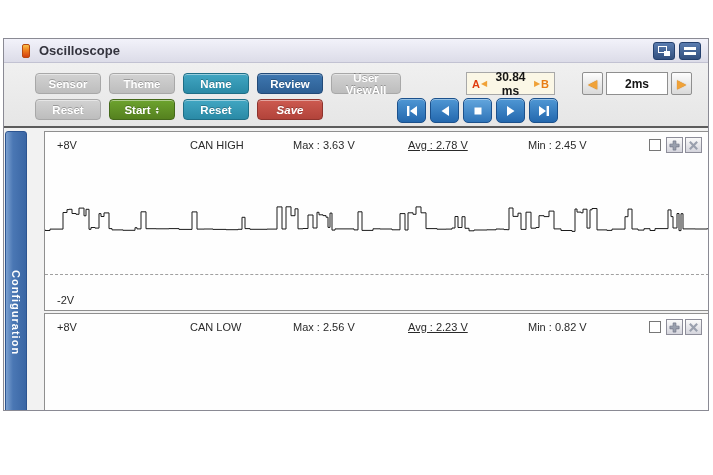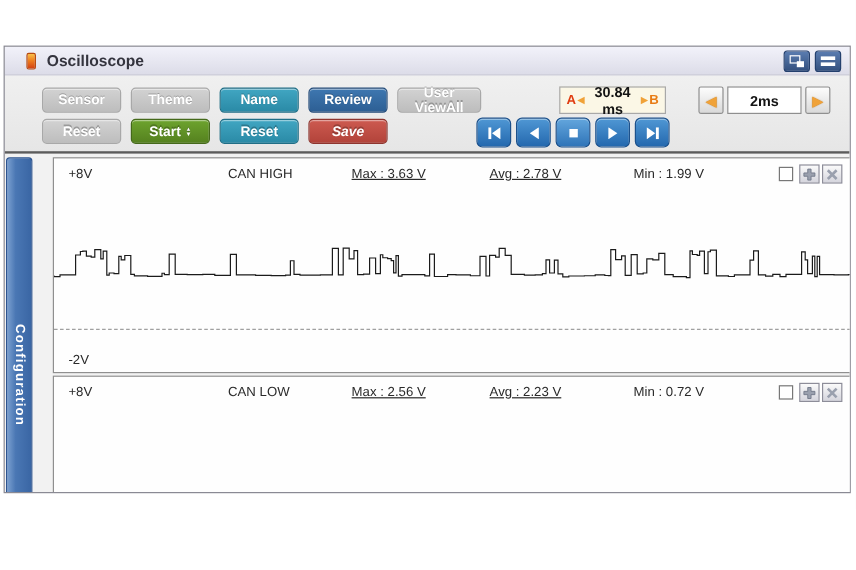--- a/index.html
+++ b/index.html
@@ -64,21 +64,21 @@
   .main { position:relative; height:381px; background:#f2f2f2; border-top:2px solid #5c5c5c; }
   .config-tab { position:absolute; left:1px; top:3px; width:22px; height:364px; border-radius:3px;
     border:1px solid #2c5490; background:linear-gradient(90deg,#7ba0d0 0%, #4a77b4 35%, #3a66a4 100%);
     display:flex; align-items:center; justify-content:center; cursor:pointer; }
   .config-tab span { writing-mode:vertical-rl; font-size:11px; font-weight:bold; color:#fff; letter-spacing:1px; }
 
   .panel { position:absolute; left:40px; width:676px; background:#fefefe; border:1px solid #8f8f8f; }
   .panel-high { top:3px; height:180px; }
   .panel-low  { top:185px; height:181px; }
   .ph-label { position:absolute; top:7px; font-size:11px; color:#2a2a2a; white-space:nowrap; }
-  .lab-vtop { left:12px; } .lab-ch { left:145px; } .lab-max { left:248px;text-decoration:underline; } .lab-avg { left:363px;text-decoration:underline; } .lab-min { left:483px; }
+  .lab-vtop { left:12px; } .lab-ch { left:145px; } .lab-max { left:248px; } .lab-avg { left:363px;text-decoration:underline; } .lab-min { left:483px; }
   .lab-vbot { position:absolute; left:12px; bottom:4px; font-size:11px; color:#2a2a2a; }
   .panel-ctrls { position:absolute; right:17px; top:5px; display:flex; align-items:center; gap:2px; }
   .chk { width:12px; height:12px; border:1px solid #777; background:#fff; margin-right:3px; cursor:pointer; }
   .sq-btn { width:17px; height:16px; border:1px solid #8d8d99; background:linear-gradient(#fafafa,#d5d5dd);
     display:flex; align-items:center; justify-content:center; cursor:pointer; }
   .wave { position:absolute; left:0; top:0; width:100%; height:100%; }
   .zero-line { position:absolute; left:0; right:0; top:80%; border-top:1px dashed #a0a0a0; }
   .cursorB-line { position:absolute; top:0; bottom:0; right:6px; border-left:1px dashed #6e6e6e; }
   .cursorB-label { position:absolute; right:9px; bottom:2px; font-size:10px; color:#2a2a2a; }
 </style>
@@ -181,21 +181,21 @@
     <div class="panel panel-high">
       <svg id="wf0" class="wave" preserveAspectRatio="none" viewBox="0 0 674 178">
           <path d="M0 97.5 L0 98.5 L5 98.5 L5 97.1 L18 97.1 L18 80.5 L22 80.5 L22 77.6 L24 77.6 L24 77.3 L27 77.3 L27 81.5 L31 81.5 L31 82.3 L34 82.3 L34 76.1 L39 76.1 L39 83.8 L41 83.8 L41 77.3 L44 77.3 L44 97.3 L46 97.3 L46 95.5 L50 95.5 L50 96.1 L54 96.1 L54 81.6 L56 81.6 L56 84.5 L59 84.5 L59 80.9 L64 80.9 L64 96.6 L67 96.6 L67 97.9 L78 97.9 L78 98.3 L86 98.3 L86 98.3 L88 98.3 L88 98.3 L90 98.3 L90 95.7 L92 95.7 L92 96.9 L96 96.9 L96 79.8 L101 79.8 L101 96.7 L111 96.7 L111 96.8 L124 96.8 L124 96.6 L134 96.6 L134 97.4 L147 97.4 L147 79.9 L152 79.9 L152 97.1 L159 97.1 L159 97.0 L168 97.0 L168 97.4 L181 97.4 L181 97.7 L193 97.7 L193 97.3 L197 97.3 L197 85.3 L200 85.3 L200 96.6 L205 96.6 L205 97.3 L217 97.3 L217 97.3 L222 97.3 L222 97.1 L232 97.1 L232 74.9 L237 74.9 L237 97.0 L241 97.0 L241 74.8 L246 74.8 L246 83.7 L250 83.7 L250 76.8 L253 76.8 L253 96.8 L258 96.8 L258 96.5 L263 96.5 L263 83.0 L268 83.0 L268 96.0 L272 96.0 L272 80.3 L274 80.3 L274 82.8 L278 82.8 L278 83.6 L281 83.6 L281 85.2 L283 85.2 L283 95.4 L285 95.4 L285 81.1 L287 81.1 L287 98.1 L290 98.1 L290 96.9 L298 96.9 L298 96.9 L309 96.9 L309 97.9 L313 97.9 L313 79.8 L317 79.8 L317 98.4 L328 98.4 L328 96.8 L335 96.8 L335 97.0 L347 97.0 L347 97.8 L355 97.8 L355 81.6 L360 81.6 L360 98.0 L363 98.0 L363 80.8 L368 80.8 L368 82.3 L371 82.3 L371 74.9 L376 74.9 L376 80.8 L381 80.8 L381 96.6 L392 96.6 L392 97.2 L401 97.2 L401 97.1 L407 97.1 L407 96.0 L410 96.0 L410 84.5 L413 84.5 L413 95.5 L417 95.5 L417 84.7 L420 84.7 L420 96.3 L424 96.3 L424 98.8 L429 98.8 L429 98.0 L442 98.0 L442 97.8 L451 97.8 L451 97.0 L455 97.0 L455 97.1 L459 97.1 L459 97.6 L462 97.6 L462 97.7 L464 97.7 L464 76.0 L468 76.0 L468 84.4 L473 84.4 L473 81.2 L476 81.2 L476 97.4 L481 97.4 L481 80.2 L486 80.2 L486 96.2 L491 96.2 L491 95.5 L494 95.5 L494 83.7 L499 83.7 L499 84.6 L504 84.6 L504 79.1 L509 79.1 L509 96.9 L516 96.9 L516 98.5 L527 98.5 L527 99.4 L530 99.4 L530 77.0 L532 77.0 L532 80.1 L536 80.1 L536 80.8 L538 80.8 L538 77.2 L542 77.2 L542 96.1 L545 96.1 L545 77.8 L547 77.8 L547 76.5 L552 76.5 L552 97.9 L562 97.9 L562 98.4 L567 98.4 L567 97.1 L580 97.1 L580 84.7 L583 84.7 L583 77.1 L587 77.1 L587 97.0 L593 97.0 L593 98.1 L599 98.1 L599 96.7 L605 96.7 L605 98.5 L610 98.5 L610 96.6 L623 96.6 L623 77.9 L626 77.9 L626 84.6 L628 84.6 L628 96.0 L632 96.0 L632 81.5 L634 81.5 L634 98.6 L636 98.6 L636 81.7 L638 81.7 L638 96.9 L650 96.9 L650 97.0 L662 97.0 L662 96.8 L673 96.8 L673 97.1 L674 97.1" fill="none" stroke="#1b1b1b" stroke-width="1"></path>
         </svg>
       <div class="zero-line"></div>
       <div class="cursorB-line"></div>
       <span class="ph-label lab-vtop">+8V</span>
       <span class="ph-label lab-ch">CAN HIGH</span>
       <span class="ph-label lab-max">Max : 3.63 V</span>
       <span class="ph-label lab-avg">Avg : 2.78 V</span>
-      <span class="ph-label lab-min">Min : 1.99 V</span>
+      <span class="ph-label lab-min">Min : 2.45 V</span>
       <div class="panel-ctrls">
         <span class="chk"></span>
         <span class="sq-btn">
           <svg width="11" height="11" viewBox="0 0 12 12">
               <path d="M4.5 1h3v3.5H11v3H7.5V11h-3V7.5H1v-3h3.5z" fill="#9aa0ae" stroke="#707688" stroke-width="0.8"></path>
             </svg>
         </span>
         <span class="sq-btn">
           <svg width="11" height="11" viewBox="0 0 12 12">
               <path d="M2 2l8 8M10 2l-8 8" stroke="#9aa0ae" stroke-width="2.4"></path>
@@ -208,21 +208,21 @@
     <div class="panel panel-low">
       <svg id="wf1" class="wave" preserveAspectRatio="none" viewBox="0 0 674 179">
           <path d="M0 98.8 L0 99.1 L10 99.1 L10 99.8 L15 99.8 L15 120.7 L17 120.7 L17 112.4 L20 112.4 L20 99.7 L24 99.7 L24 117.8 L26 117.8 L26 100.5 L30 100.5 L30 114.7 L34 114.7 L34 113.7 L37 113.7 L37 118.3 L40 118.3 L40 118.6 L42 118.6 L42 113.9 L47 113.9 L47 118.6 L49 118.6 L49 116.0 L53 116.0 L53 117.3 L55 117.3 L55 118.9 L57 118.9 L57 119.9 L62 119.9 L62 120.6 L67 120.6 L67 97.9 L74 97.9 L74 98.2 L87 98.2 L87 121.2 L89 121.2 L89 119.1 L94 119.1 L94 97.3 L96 97.3 L96 117.4 L101 117.4 L101 97.9 L112 97.9 L112 98.4 L122 98.4 L122 97.9 L133 97.9 L133 98.2 L142 98.2 L142 99.8 L146 99.8 L146 118.4 L150 118.4 L150 99.0 L160 99.0 L160 99.7 L166 99.7 L166 99.6 L177 99.6 L177 98.2 L190 98.2 L190 97.0 L193 97.0 L193 120.3 L195 120.3 L195 117.7 L198 117.7 L198 97.7 L200 97.7 L200 98.1 L207 98.1 L207 98.6 L220 98.6 L220 99.7 L225 99.7 L225 99.4 L234 99.4 L234 97.2 L239 97.2 L239 97.1 L244 97.1 L244 97.7 L246 97.7 L246 121.4 L248 121.4 L248 118.1 L253 118.1 L253 120.7 L255 120.7 L255 96.7 L259 96.7 L259 97.3 L264 97.3 L264 114.4 L266 114.4 L266 116.1 L271 116.1 L271 100.3 L275 100.3 L275 99.1 L280 99.1 L280 120.2 L285 120.2 L285 99.7 L289 99.7 L289 115.6 L294 115.6 L294 98.3 L301 98.3 L301 113.6 L306 113.6 L306 98.3 L310 98.3 L310 114.4 L312 114.4 L312 114.0 L316 114.0 L316 98.0 L321 98.0 L321 98.7 L333 98.7 L333 99.6 L340 99.6 L340 98.0 L352 98.0 L352 98.6 L365 98.6 L365 120.0 L367 120.0 L367 100.5 L371 100.5 L371 98.7 L373 98.7 L373 116.9 L378 116.9 L378 99.0 L389 99.0 L389 99.4 L396 99.4 L396 99.1 L406 99.1 L406 98.9 L408 98.9 L408 99.4 L413 99.4 L413 100.9 L418 100.9 L418 99.8 L421 99.8 L421 115.6 L425 115.6 L425 115.6 L427 115.6 L427 99.6 L434 99.6 L434 99.1 L444 99.1 L444 98.9 L450 98.9 L450 119.0 L453 119.0 L453 96.8 L458 96.8 L458 97.3 L463 97.3 L463 120.6 L465 120.6 L465 119.2 L467 119.2 L467 96.8 L469 96.8 L469 100.7 L474 100.7 L474 112.1 L477 112.1 L477 112.4 L482 112.4 L482 114.0 L486 114.0 L486 100.1 L489 100.1 L489 116.1 L494 116.1 L494 117.5 L499 117.5 L499 100.5 L503 100.5 L503 120.5 L505 120.5 L505 99.0 L510 99.0 L510 99.5 L515 99.5 L515 99.3 L527 99.3 L527 118.4 L532 118.4 L532 116.8 L535 116.8 L535 99.1 L540 99.1 L540 117.9 L542 117.9 L542 97.9 L544 97.9 L544 97.6 L547 97.6 L547 119.4 L550 119.4 L550 99.7 L556 99.7 L556 98.3 L564 98.3 L564 99.8 L572 99.8 L572 99.1 L574 99.1 L574 116.3 L579 116.3 L579 114.3 L582 114.3 L582 114.7 L584 114.7 L584 97.1 L589 97.1 L589 97.8 L595 97.8 L595 98.8 L603 98.8 L603 98.2 L612 98.2 L612 98.7 L625 98.7 L625 115.6 L627 115.6 L627 118.9 L630 118.9 L630 117.0 L633 117.0 L633 116.1 L637 116.1 L637 98.9 L646 98.9 L646 99.1 L651 99.1 L651 97.8 L658 97.8 L658 98.2 L666 98.2 L666 98.6 L674 98.6" fill="none" stroke="#1b1b1b" stroke-width="1"></path>
         </svg>
       <div class="zero-line"></div>
       <div class="cursorB-line"></div>
       <span class="ph-label lab-vtop">+8V</span>
       <span class="ph-label lab-ch">CAN LOW</span>
       <span class="ph-label lab-max">Max : 2.56 V</span>
       <span class="ph-label lab-avg">Avg : 2.23 V</span>
-      <span class="ph-label lab-min">Min : 0.72 V</span>
+      <span class="ph-label lab-min">Min : 0.82 V</span>
       <div class="panel-ctrls">
         <span class="chk"></span>
         <span class="sq-btn">
           <svg width="11" height="11" viewBox="0 0 12 12">
               <path d="M4.5 1h3v3.5H11v3H7.5V11h-3V7.5H1v-3h3.5z" fill="#9aa0ae" stroke="#707688" stroke-width="0.8"></path>
             </svg>
         </span>
         <span class="sq-btn">
           <svg width="11" height="11" viewBox="0 0 12 12">
               <path d="M2 2l8 8M10 2l-8 8" stroke="#9aa0ae" stroke-width="2.4"></path>

